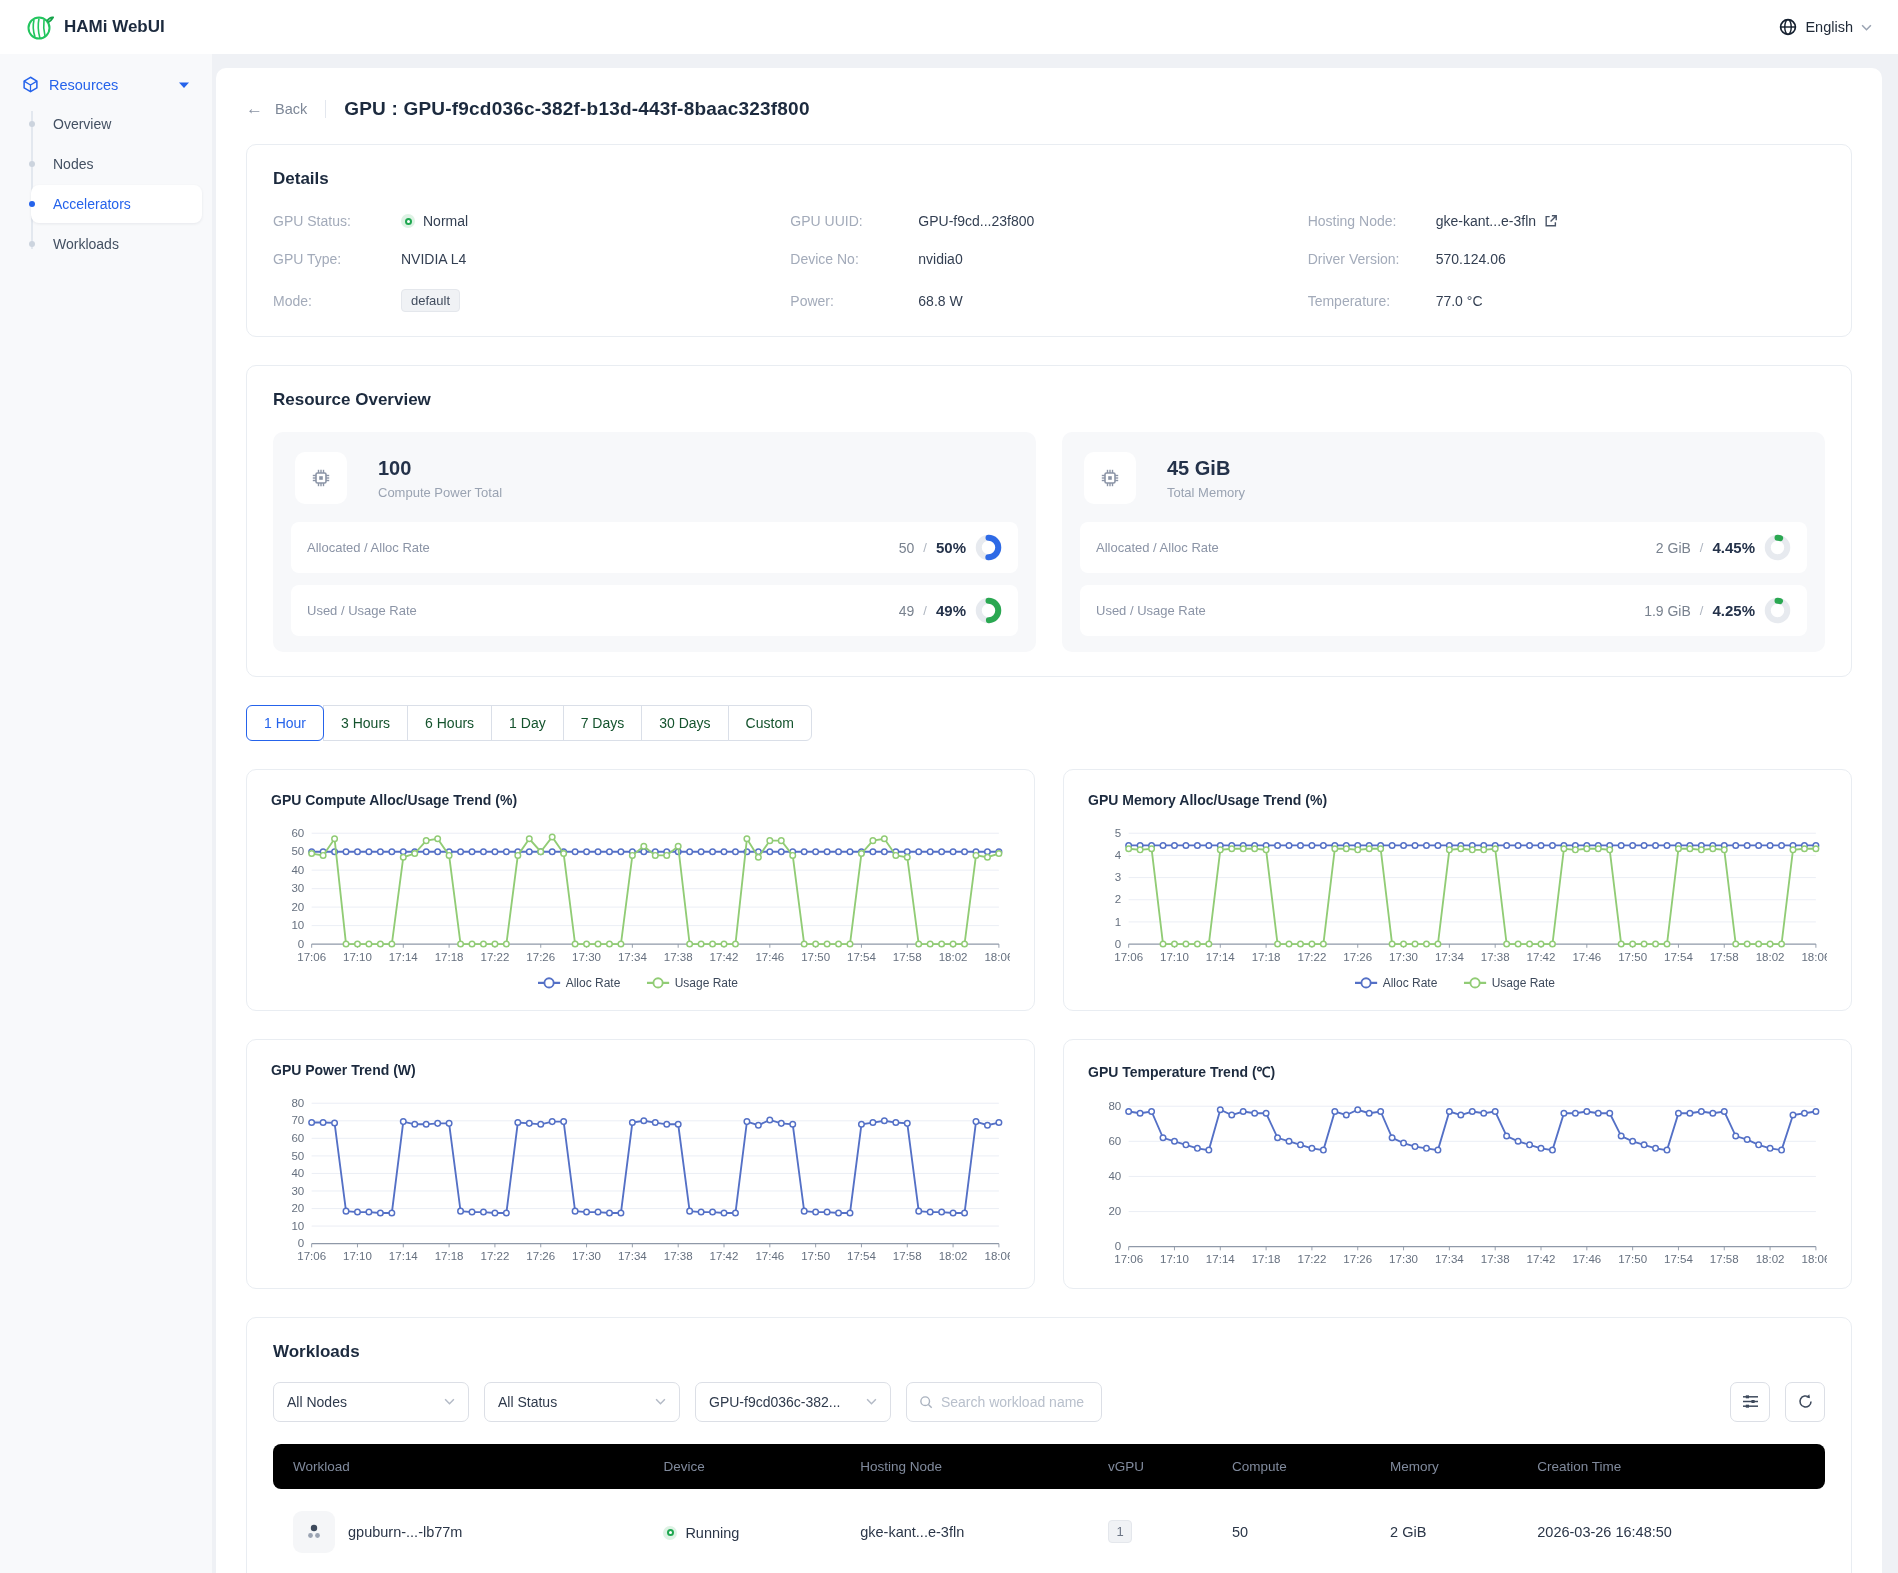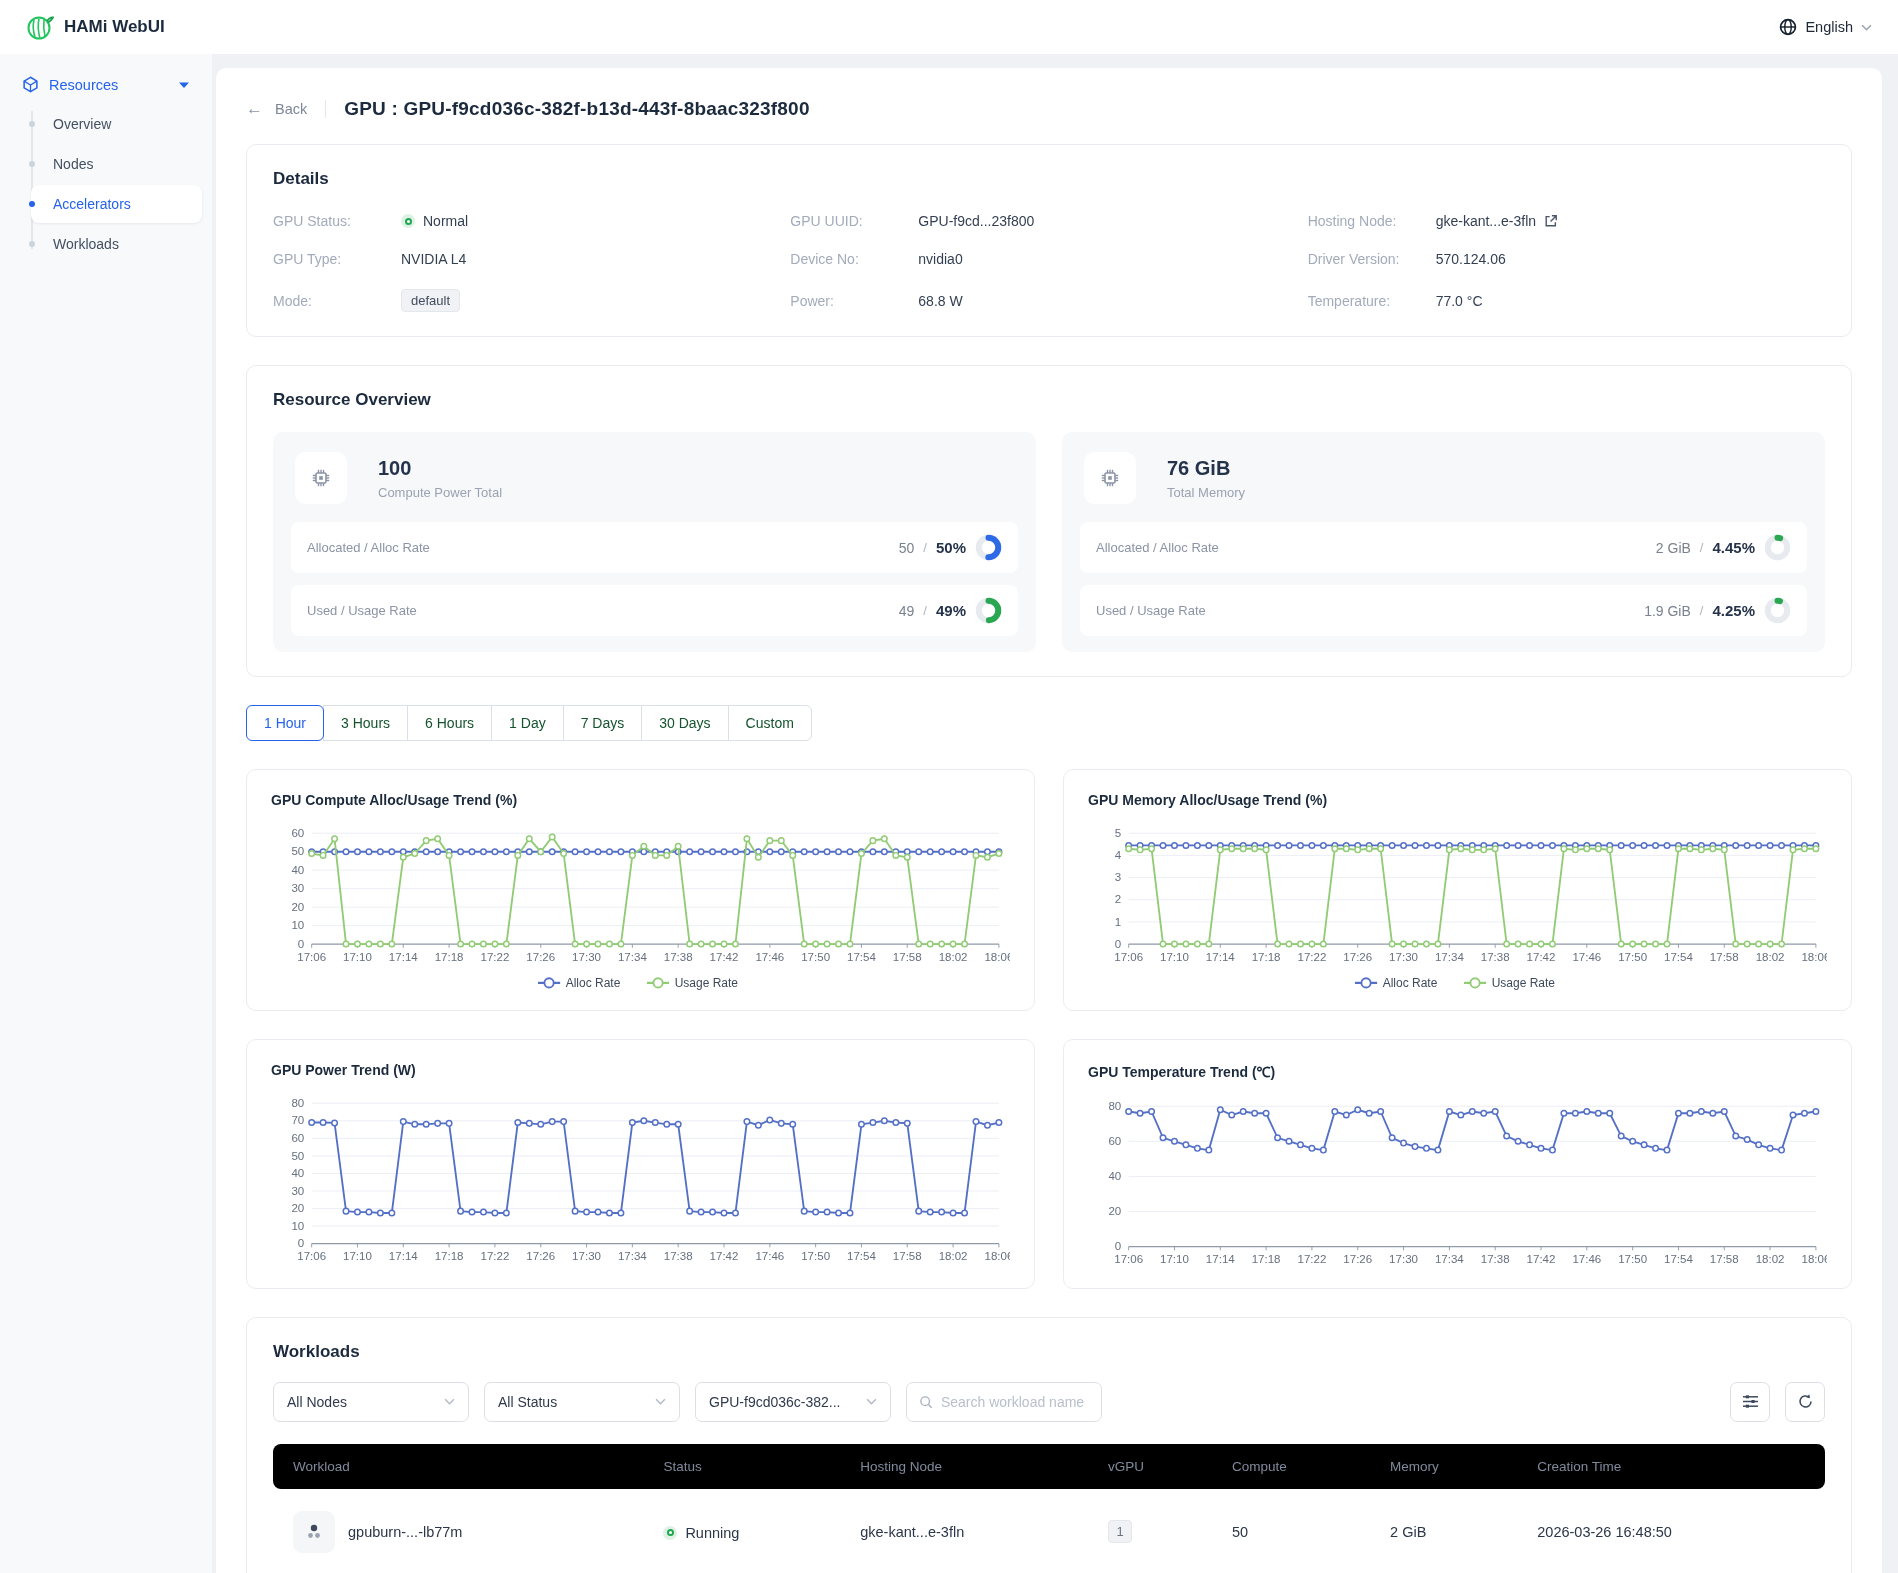--- a/index.html
+++ b/index.html
@@ -280,21 +280,21 @@
                       <line x1="6" y1="8.5" x2="2.8" y2="8.5"></line>
                       <line x1="6" y1="11" x2="2.8" y2="11"></line>
                       <line x1="6" y1="13.5" x2="2.8" y2="13.5"></line>
                       <line x1="16" y1="8.5" x2="19.2" y2="8.5"></line>
                       <line x1="16" y1="11" x2="19.2" y2="11"></line>
                       <line x1="16" y1="13.5" x2="19.2" y2="13.5"></line>
                     </g>
                   </svg>
                 </span>
                 <span>
-                  <div class="ro-total">76 GiB</div>
+                  <div class="ro-total">45 GiB</div>
                   <div class="ro-total-lbl">Total Memory</div>
                 </span>
               </div>
               <div class="ro-row">
                 <span class="lbl">Allocated / Alloc Rate</span>
                 <span class="ro-right">
                   <span class="ro-val">2 GiB</span>
                   <span class="ro-sep">/</span>
                   <span class="ro-rate">4.45%</span>
                   <svg class="donut" viewBox="0 0 36 36">
@@ -963,21 +963,21 @@
               <path d="M16.5 10 a6.5 6.5 0 1 1 -2.2 -4.9" fill="none" stroke="#3e4a5c" stroke-width="1.8"></path>
               <polygon points="14.5,1.5 15.2,6.2 10.8,5" fill="#3e4a5c"></polygon>
             </svg>
           </div>
         </div>
 
         <table class="workloads">
           <thead>
               <tr id="wl-head">
                 <th>Workload</th>
-                <th>Status</th>
+                <th>Device</th>
                 <th>Hosting Node</th>
                 <th>vGPU</th>
                 <th>Compute</th>
                 <th>Memory</th>
                 <th>Creation Time</th>
               </tr>
             </thead>
           <tbody id="wl-body">
               <tr>
                 <td>

